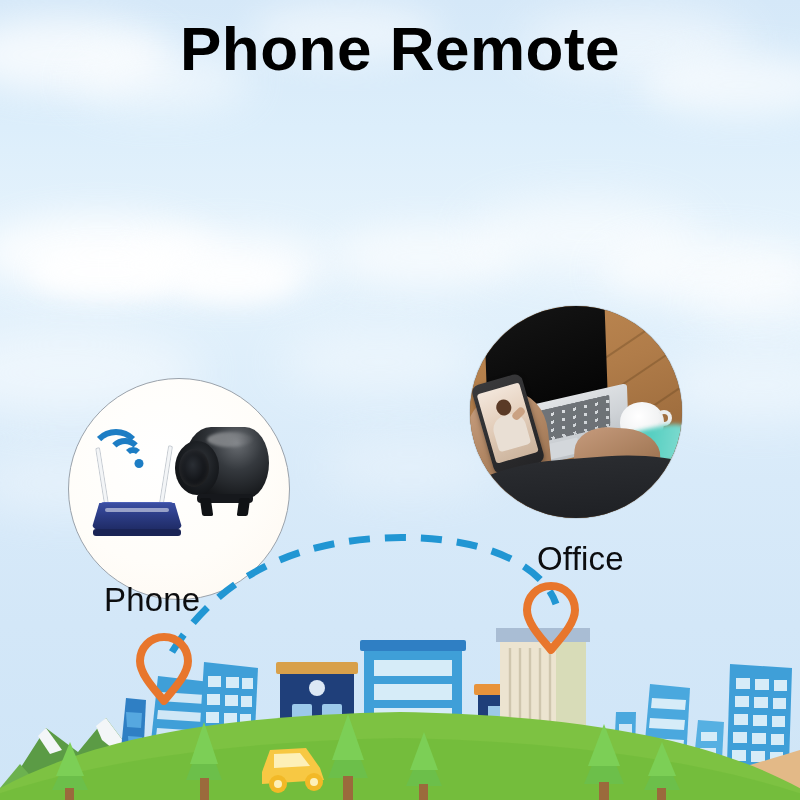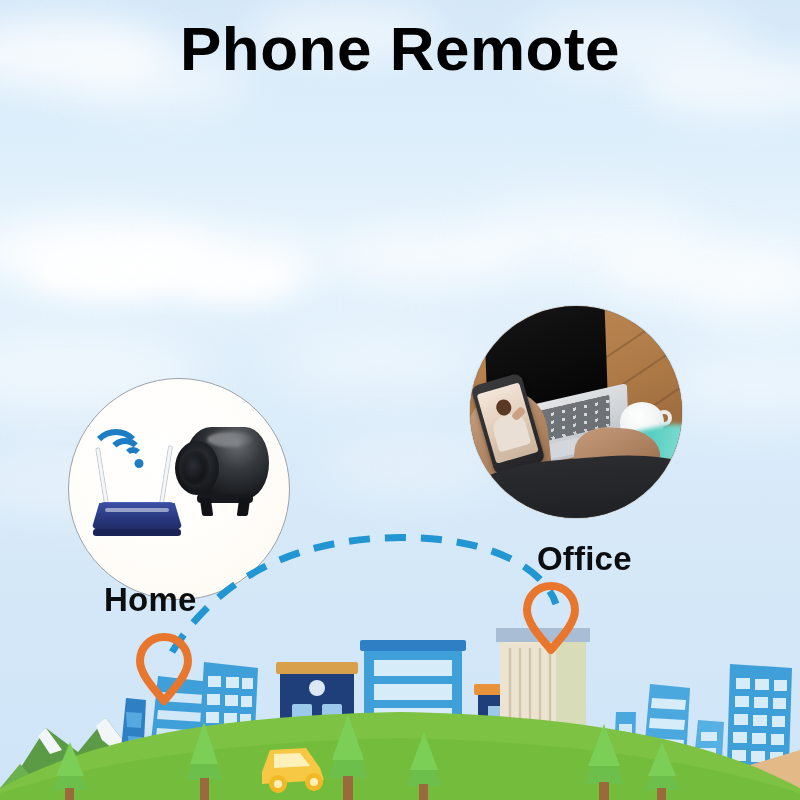--- a/index.html
+++ b/index.html
@@ -241,21 +241,21 @@
     background:linear-gradient(180deg,#2a2c30 0%,#1b1d21 100%);
     border-radius:44% 40% 0 0;
     transform:rotate(-4deg);
   }
 
   
   .arc { position:absolute; left:0; top:520px; width:800px; height:180px; }
 
   
   .label {
-    position:absolute; color:#0c0d0f; font-size:33px; font-weight:700;
+    position:absolute; color:#0c0d0f; font-size:33px; font-weight:400;
     letter-spacing:0.2px; white-space:nowrap;
   }
   .label-home { left:104px; top:581px; }
   .label-office { left:537px; top:540px; }
 
   
   .pin { position:absolute; width:56px; height:72px; }
   .pin-home { left:136px; top:633px; }
   .pin-office { left:523px; top:582px; }
 
@@ -352,21 +352,21 @@
       </div>
 
       <div class="ph-dark-fore"></div>
     </div>
   </div>
 
   <svg class="arc" viewBox="0 0 800 180">
     <path d="M 172 132 C 230 38, 330 14, 420 18 C 500 22, 545 52, 556 84" fill="none" stroke="#2196d3" stroke-width="7" stroke-linecap="butt" stroke-dasharray="21 15"></path>
   </svg>
 
-  <div class="label label-home">Home</div>
+  <div class="label label-home">Phone</div>
 
   <div class="label label-office">Office</div>
 
   <svg class="city" viewBox="0 0 800 200">
 
     <g>
       <path d="M 0 200 L 46 128 L 78 152 L 106 118 L 168 200 Z" fill="#5b9b45"></path>
       <path d="M 96 126 L 106 118 L 124 142 L 112 148 L 102 140 Z" fill="#f3f6f8"></path>
       <path d="M 38 136 L 46 128 L 62 150 L 50 154 Z" fill="#f3f6f8"></path>
       <path d="M -10 200 L 20 164 L 52 200 Z" fill="#6cb14f"></path>

